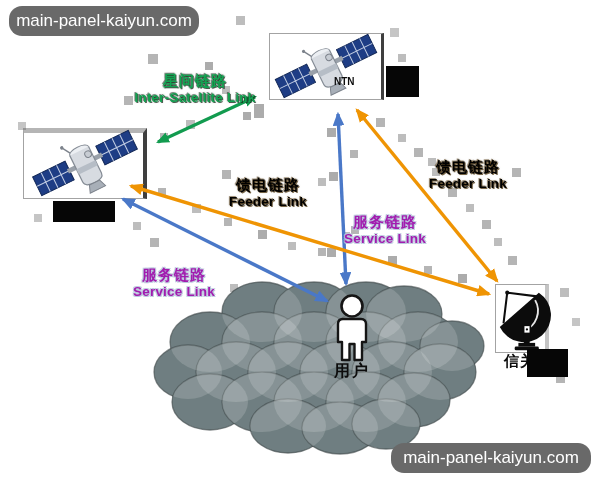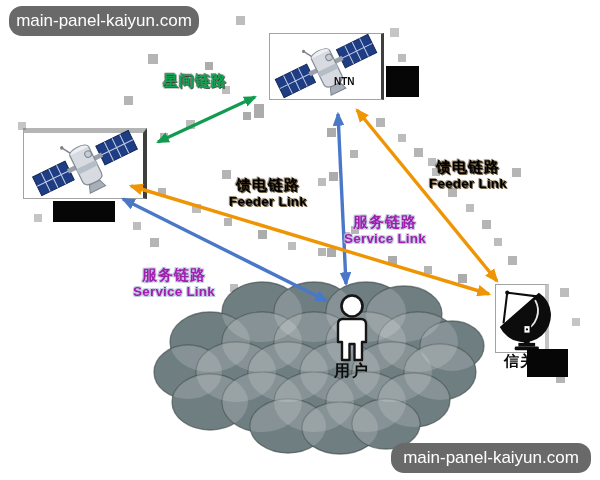--- a/index.html
+++ b/index.html
@@ -198,20 +198,21 @@
     </g>
 
     <g transform="translate(352,294)">
       <circle cx="0" cy="12" r="10.5" fill="#ffffff" stroke="#151515" stroke-width="2.6"></circle>
       <path d="M-14,30 Q-14,25 -9,25 L9,25 Q14,25 14,30 L14,48 L10,48 L10,66 L2.5,66 L2.5,50 L-2.5,50 L-2.5,66 L-10,66 L-10,48 L-14,48 Z" fill="#ffffff" stroke="#151515" stroke-width="2.4" stroke-linejoin="round"></path>
     </g>
   </svg>
 
   <div class="lbl green pos-green">
     <div class="zh">星间链路</div>
+    <div class="en">Inter-Satellite Link</div>
   </div>
   <div class="lbl orange pos-orange-mid">
     <div class="zh">馈电链路</div>
     <div class="en">Feeder Link</div>
   </div>
   <div class="lbl orange pos-orange-right">
     <div class="zh">馈电链路</div>
     <div class="en">Feeder Link</div>
   </div>
   <div class="lbl blue pos-blue-mid">

